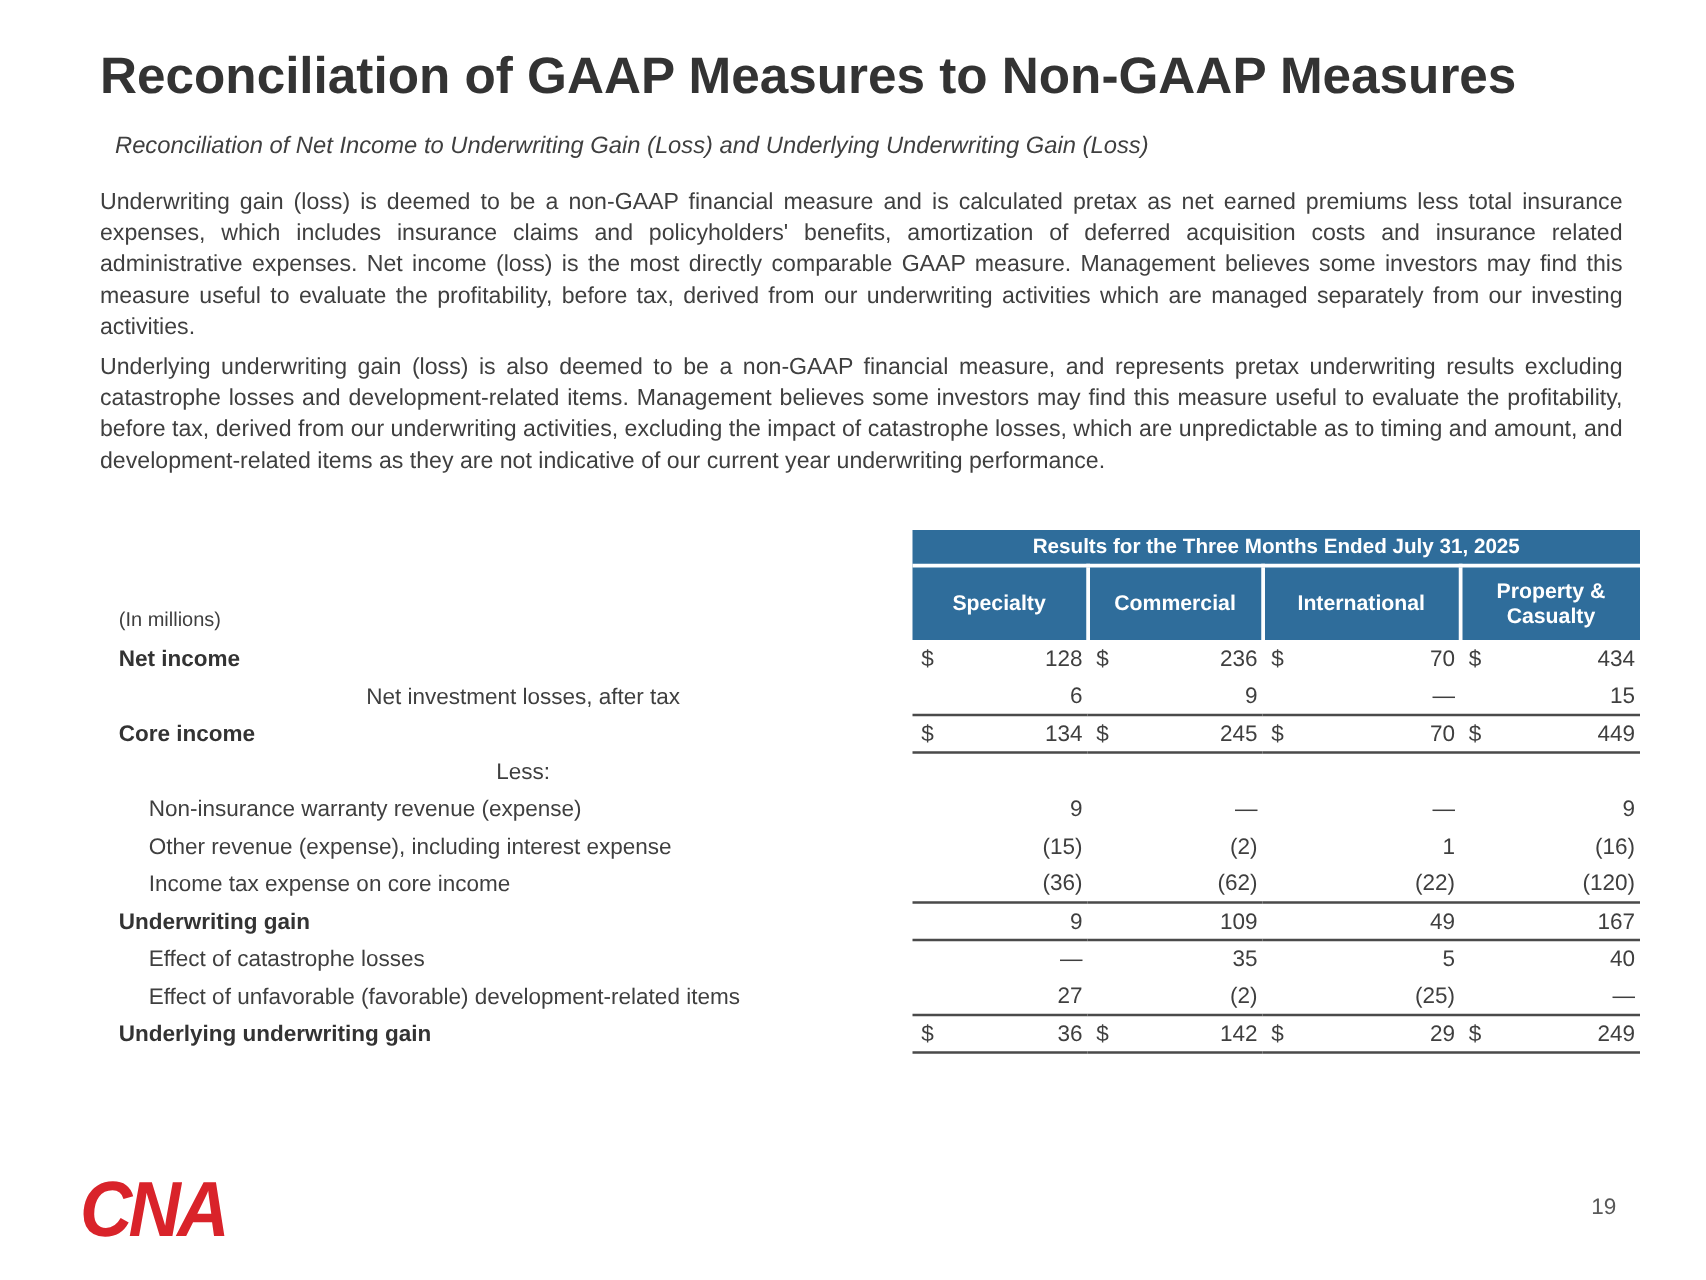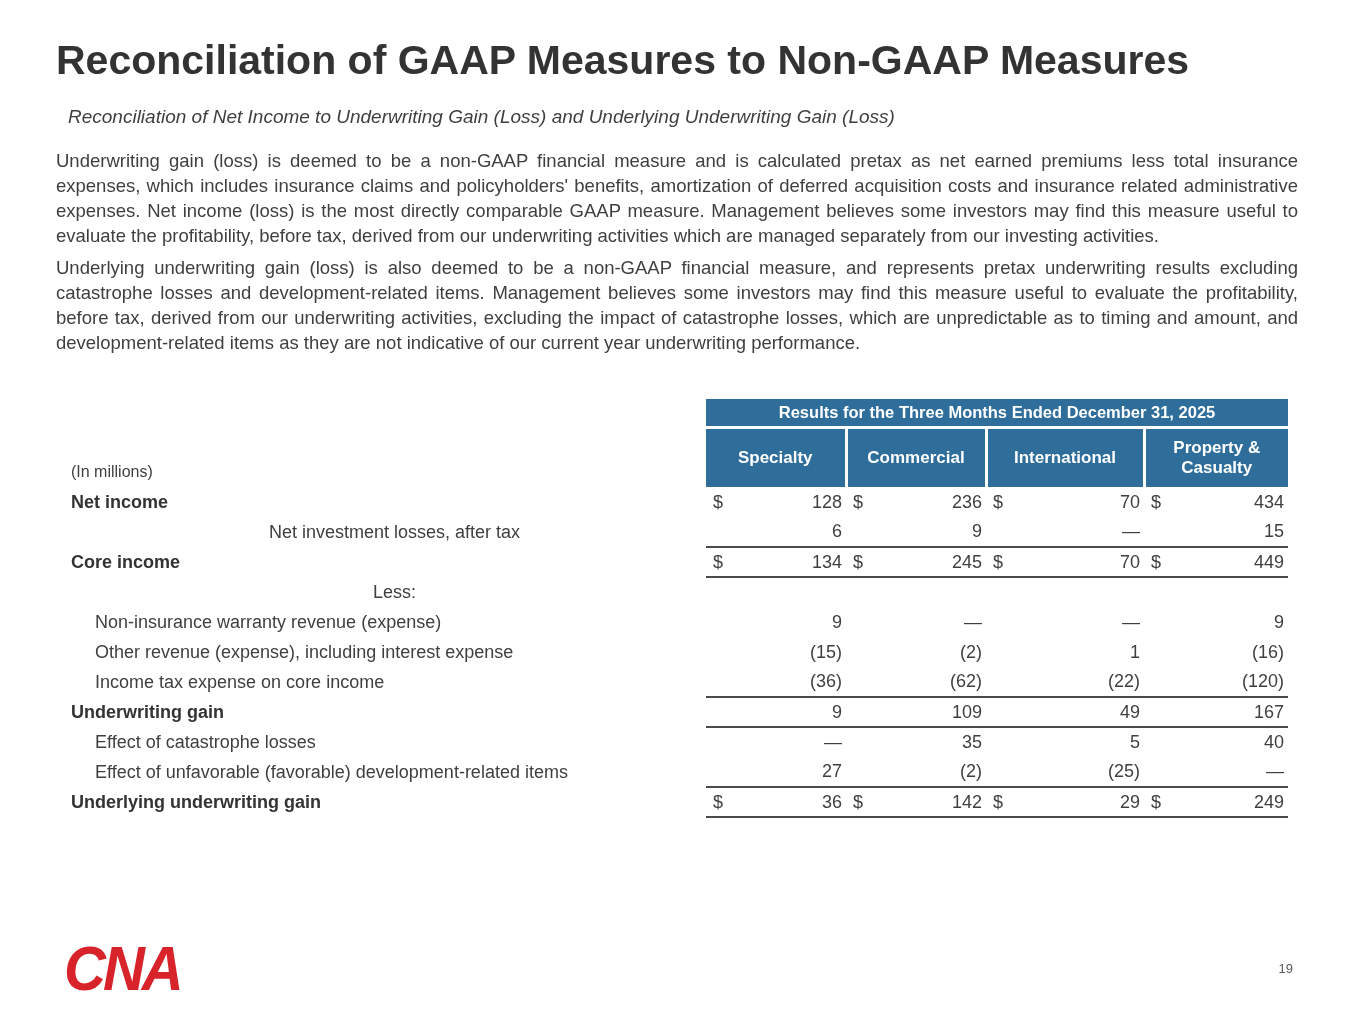--- a/index.html
+++ b/index.html
@@ -5,21 +5,21 @@
   * { box-sizing: border-box; }
   html,body { margin:0; padding:0; background:#ffffff; }
   .slide {
     position: relative;
     width: 1365px; height: 1024px;
     background: #ffffff;
     font-family: "Liberation Sans", sans-serif;
     color: #3f3f3f;
     overflow: hidden;
   }
-  .content { padding: 38px 67px 0 56px; }
+  .content { padding: 38px 67px 0 80px; }
   h1.title {
     font-size: 41px; font-weight: 700; color: #333333;
     margin: 0 0 24px 0; line-height: 1.08;
   }
   .subtitle {
     font-style: italic; font-size: 19px; color: #3f3f3f;
     margin: 0 0 20px 12px;
   }
   .para {
     font-size: 18.5px; line-height: 25px; text-align: justify;
@@ -66,21 +66,21 @@
   tr.lb td.num { border-bottom: 2px solid #4a4a4a; }
 
   .logo {
     position: absolute; left: 64px; bottom: 20px;
     font-size: 58px; font-weight: 900; font-style: italic;
     letter-spacing: -3px; color: var(--logo-red, #D9232A);
     transform: scaleY(1.08); transform-origin: bottom left;
   }
   .pagenum {
     position: absolute; right: 72px; bottom: 48px;
-    font-size: 13px; color: #595959; text-align: right;
+    font-size: 18px; color: #595959; text-align: right;
   }
 </style>
 </head>
 <body>
 
 <div class="slide">
   <div class="content">
 
     <h1 class="title">Reconciliation of GAAP Measures to Non-GAAP Measures</h1>
 
@@ -95,21 +95,21 @@
         <colgroup>
           <col class="c-label">
             <col class="c-n1">
             <col class="c-n2">
             <col class="c-n3">
             <col class="c-n4">
         </colgroup>
         <thead>
           <tr>
             <td></td>
-            <th class="banner" colspan="4">Results for the Three Months Ended December 31, 2025</th>
+            <th class="banner" colspan="4">Results for the Three Months Ended July 31, 2025</th>
           </tr>
           <tr>
             <td class="units">(In millions)</td>
             <th class="colhead">Specialty</th>
             <th class="colhead gap">Commercial</th>
             <th class="colhead gap">International</th>
             <th class="colhead gap">Property &amp; Casualty</th>
           </tr>
         </thead>
         <tbody>

